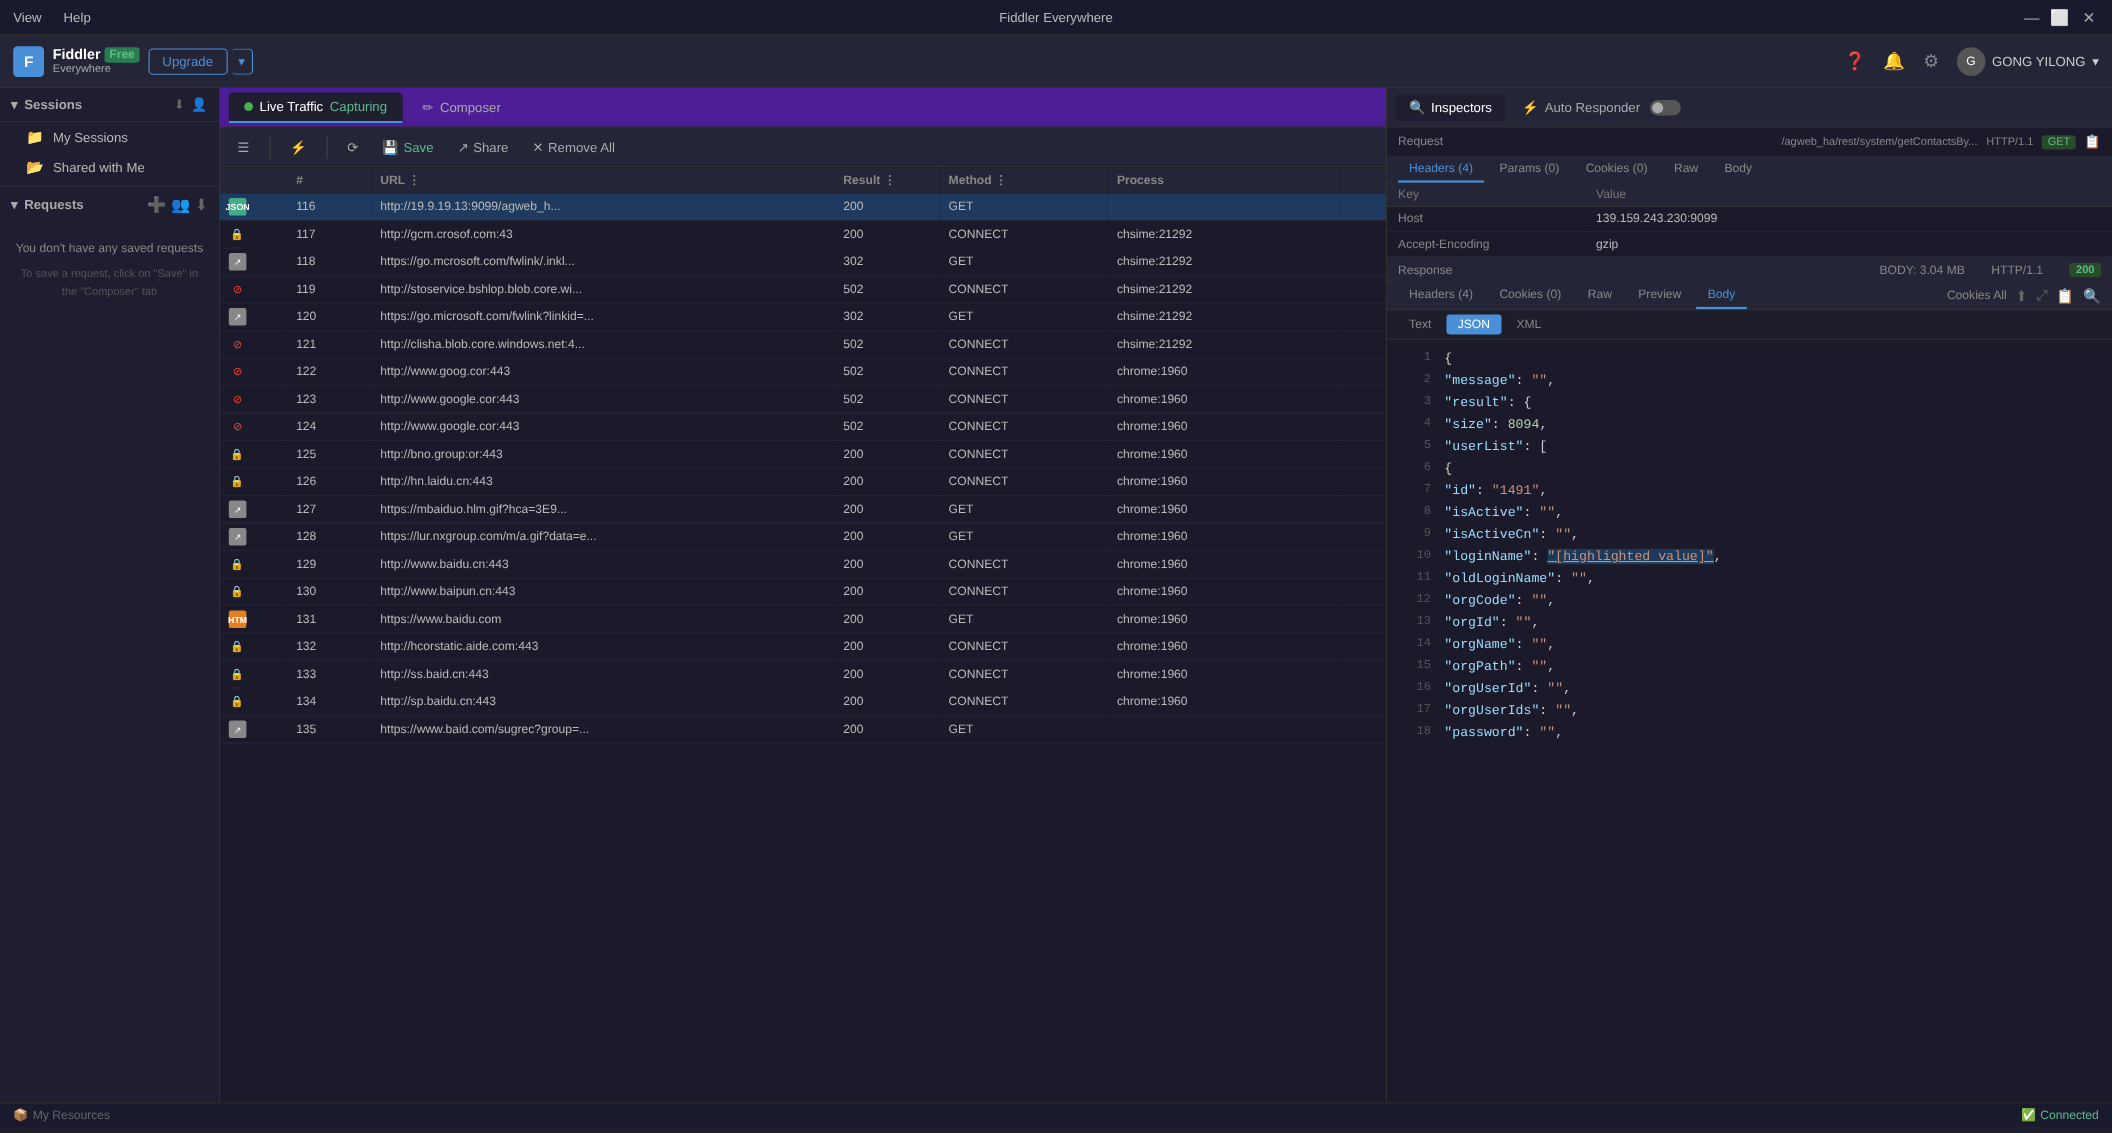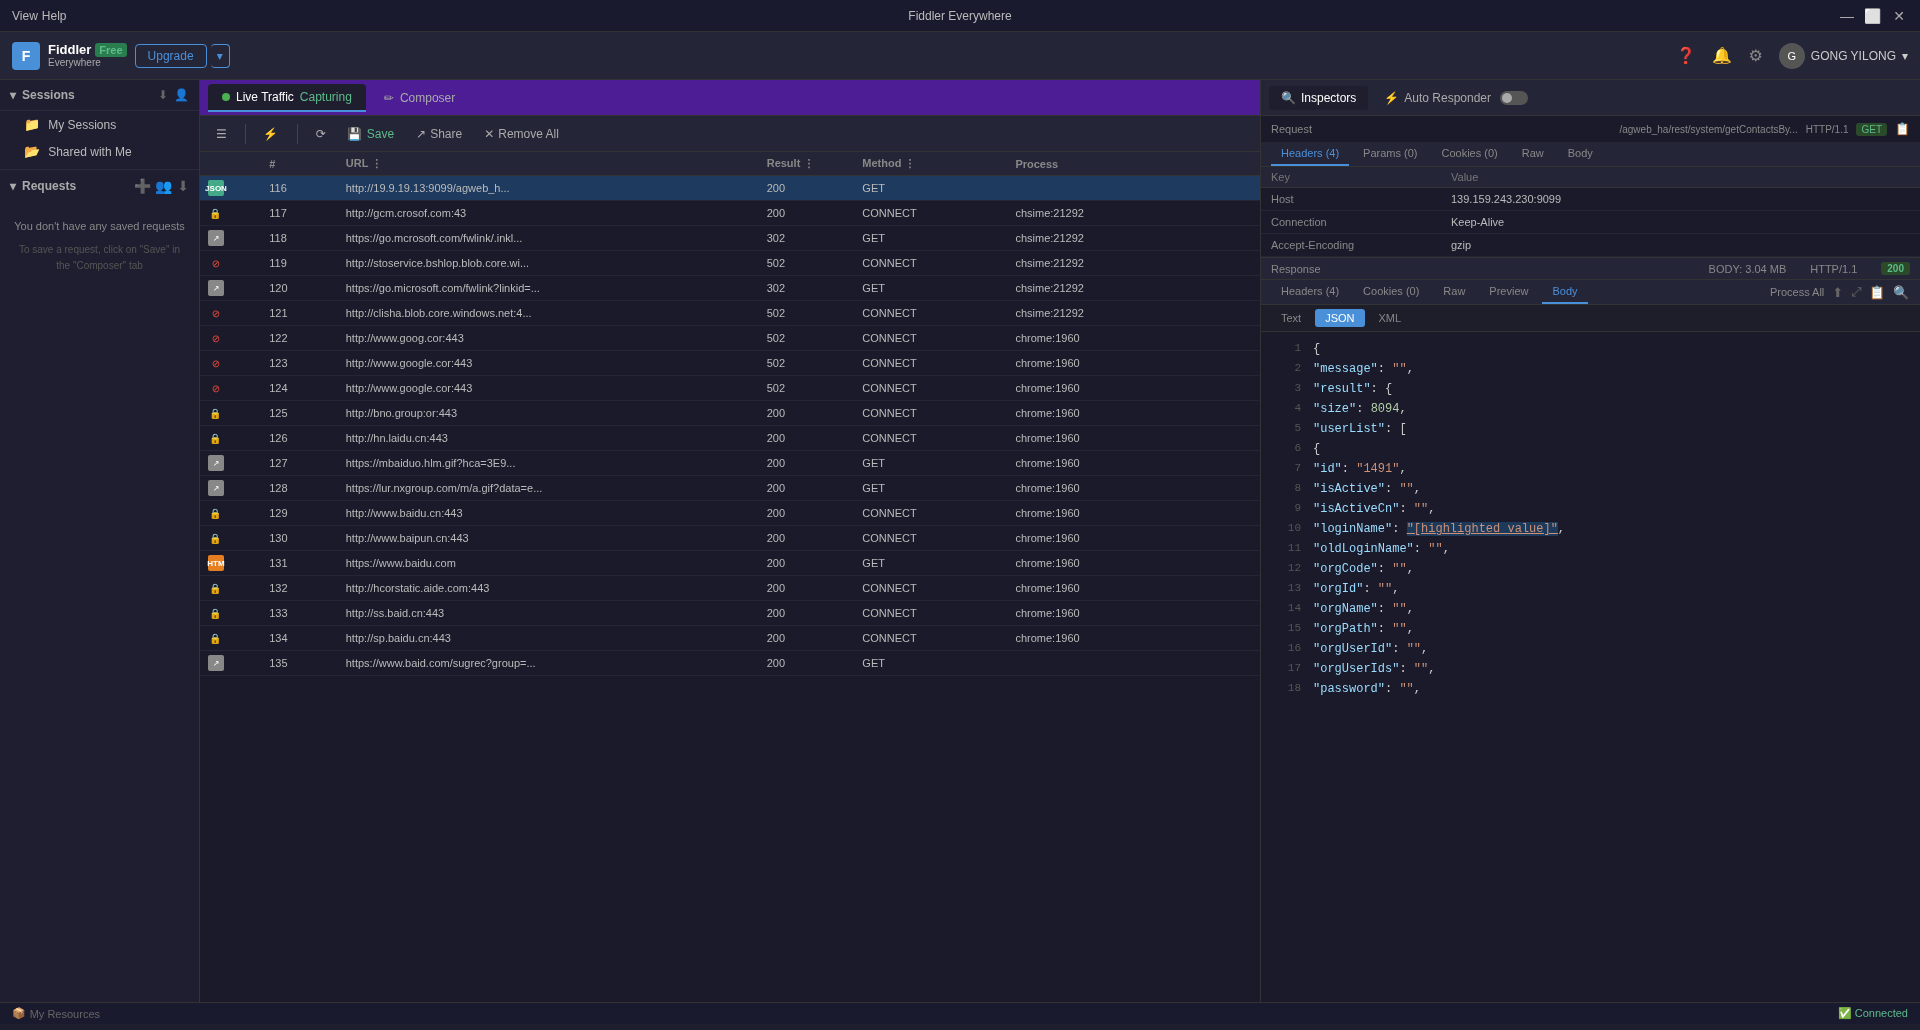--- a/index.html
+++ b/index.html
@@ -414,21 +414,21 @@
     .col-url { width: 220px; }
     .col-result { width: 50px; margin-left: 40px; }
     .col-method { width: 80px; }
     .col-process { width: 110px; }
     .col-options { width: 22px; }
   </style>
 </head>
 <body>
 
 <div id="titlebar">
-  <div style="display:flex;align-items:center;gap:4px;">
+  <div style="display:flex;align-items:center;gap:20px;">
     <span style="color:#bbb;font-size:12px;cursor:pointer;">View</span>
     <span style="color:#bbb;font-size:12px;cursor:pointer;">Help</span>
   </div>
   <span class="title">Fiddler Everywhere</span>
   <div class="win-controls">
     <div class="win-btn">—</div>
     <div class="win-btn">⬜</div>
     <div class="win-btn">✕</div>
   </div>
 </div>
@@ -770,24 +770,20 @@
             <th>Key</th>
             <th>Value</th>
           </tr>
         </thead>
         <tbody id="headers-tbody">
         <tr>
       <td class="key-col">Host</td>
       <td>139.159.243.230:9099</td>
     </tr>
             <tr>
-      <td class="key-col">Connection</td>
-      <td>Keep-Alive</td>
-    </tr>
-            <tr>
       <td class="key-col">Accept-Encoding</td>
       <td>gzip</td>
     </tr>
           </tbody>
       </table>
     </div>
 
     <div id="response-section">
       <div class="resp-header-bar">
         <span>Response</span>
@@ -799,21 +795,21 @@
       </div>
       <div class="resp-tabs">
         <div class="resp-tabs-left">
           <div class="resp-tab">Headers (4)</div>
           <div class="resp-tab">Cookies (0)</div>
           <div class="resp-tab">Raw</div>
           <div class="resp-tab">Preview</div>
           <div class="resp-tab active">Body</div>
         </div>
         <div class="resp-actions">
-          <span style="font-size:11px;color:#888;">Process All</span>
+          <span style="font-size:11px;color:#888;">Cookies All</span>
           <span class="resp-action-btn">⬆</span>
           <span class="resp-action-btn">⤢</span>
           <span class="resp-action-btn">📋</span>
           <span class="resp-action-btn">🔍</span>
         </div>
       </div>
       <div class="resp-body-tabs">
         <div class="body-tab">Text</div>
         <div class="body-tab active">JSON</div>
         <div class="body-tab">XML</div>

